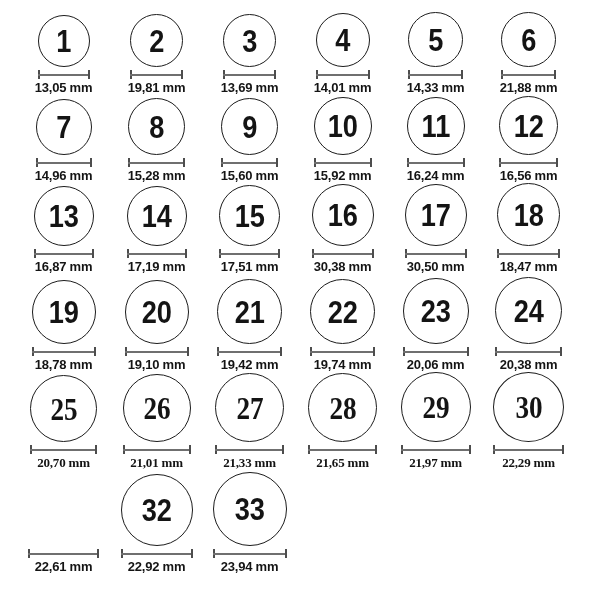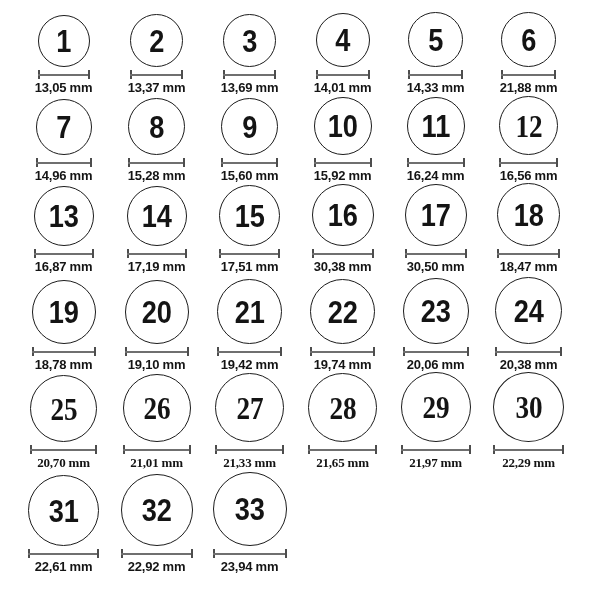--- a/index.html
+++ b/index.html
@@ -60,21 +60,21 @@
       </div>
       <div class="cell">
         <div class="circle" style="width:53px;height:53px;">
           <span class="num">2</span>
         </div>
         <div class="measure" style="width:53px;">
           <span class="tick l"></span>
           <span class="hline"></span>
           <span class="tick r"></span>
         </div>
-        <div class="label">13,37 mm</div>
+        <div class="label">19,81 mm</div>
       </div>
       <div class="cell">
         <div class="circle" style="width:53px;height:53px;">
           <span class="num">3</span>
         </div>
         <div class="measure" style="width:53px;">
           <span class="tick l"></span>
           <span class="hline"></span>
           <span class="tick r"></span>
         </div>
@@ -164,21 +164,21 @@
           <span class="num">11</span>
         </div>
         <div class="measure" style="width:58px;">
           <span class="tick l"></span>
           <span class="hline"></span>
           <span class="tick r"></span>
         </div>
         <div class="label">16,24 mm</div>
       </div>
       <div class="cell">
-        <div class="circle" style="width:59px;height:59px;font-family:Liberation Serif, serif;">
+        <div class="circle" style="width:59px;height:59px;">
           <span class="num">12</span>
         </div>
         <div class="measure" style="width:59px;">
           <span class="tick l"></span>
           <span class="hline"></span>
           <span class="tick r"></span>
         </div>
         <div class="label">16,56 mm</div>
       </div>
     </div>
@@ -381,23 +381,20 @@
         <div class="measure" style="width:71px;">
           <span class="tick l"></span>
           <span class="hline"></span>
           <span class="tick r"></span>
         </div>
         <div class="label">22,29 mm</div>
       </div>
     </div>
     <div class="row">
       <div class="cell">
-        <div class="circle" style="width:71px;height:71px;">
-          <span class="num">31</span>
-        </div>
         <div class="measure" style="width:71px;">
           <span class="tick l"></span>
           <span class="hline"></span>
           <span class="tick r"></span>
         </div>
         <div class="label">22,61 mm</div>
       </div>
       <div class="cell">
         <div class="circle" style="width:72px;height:72px;">
           <span class="num">32</span>

